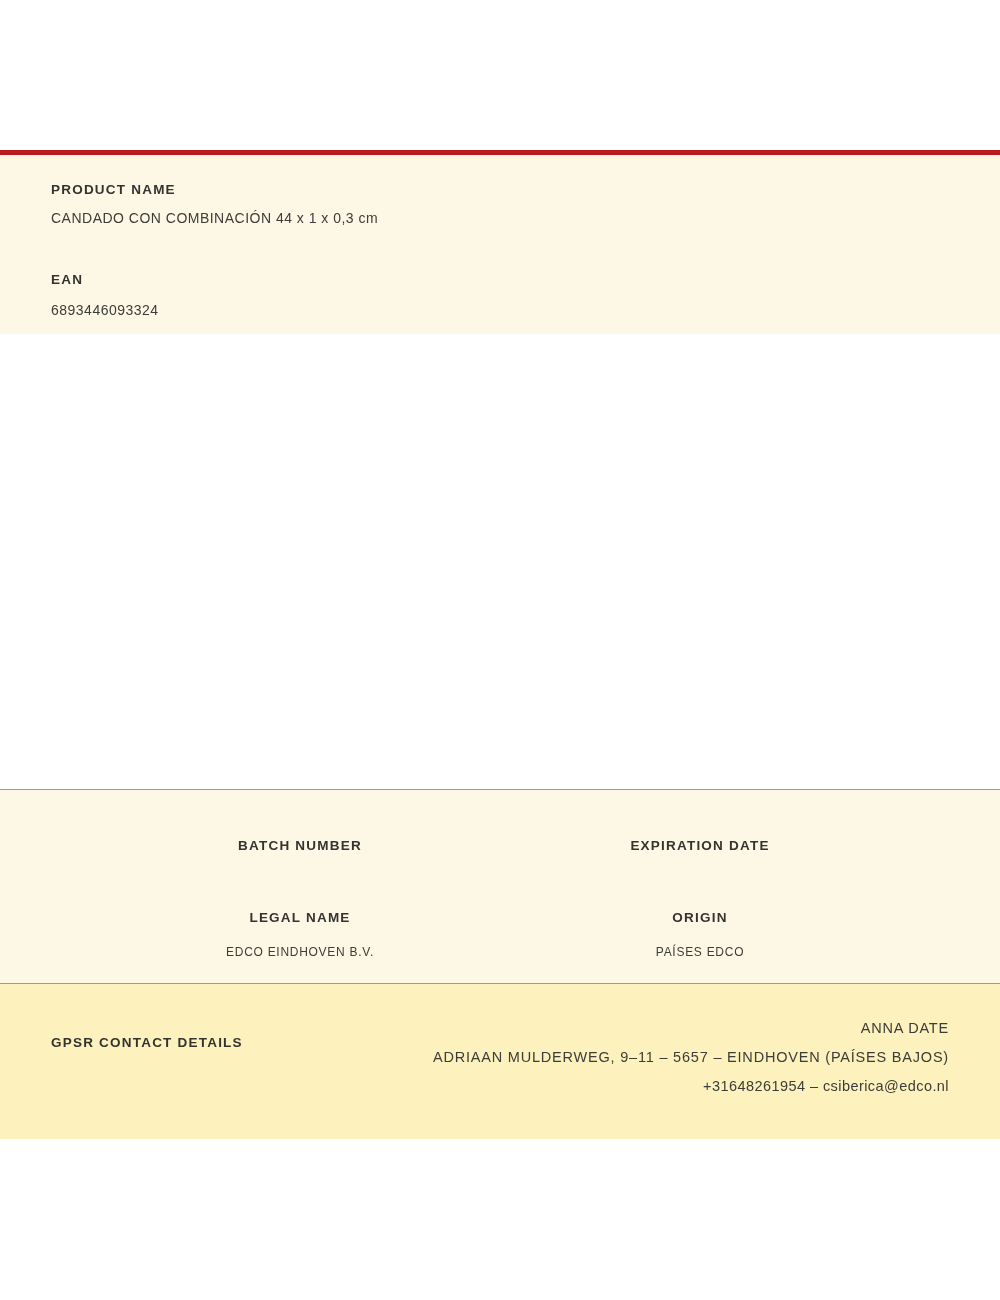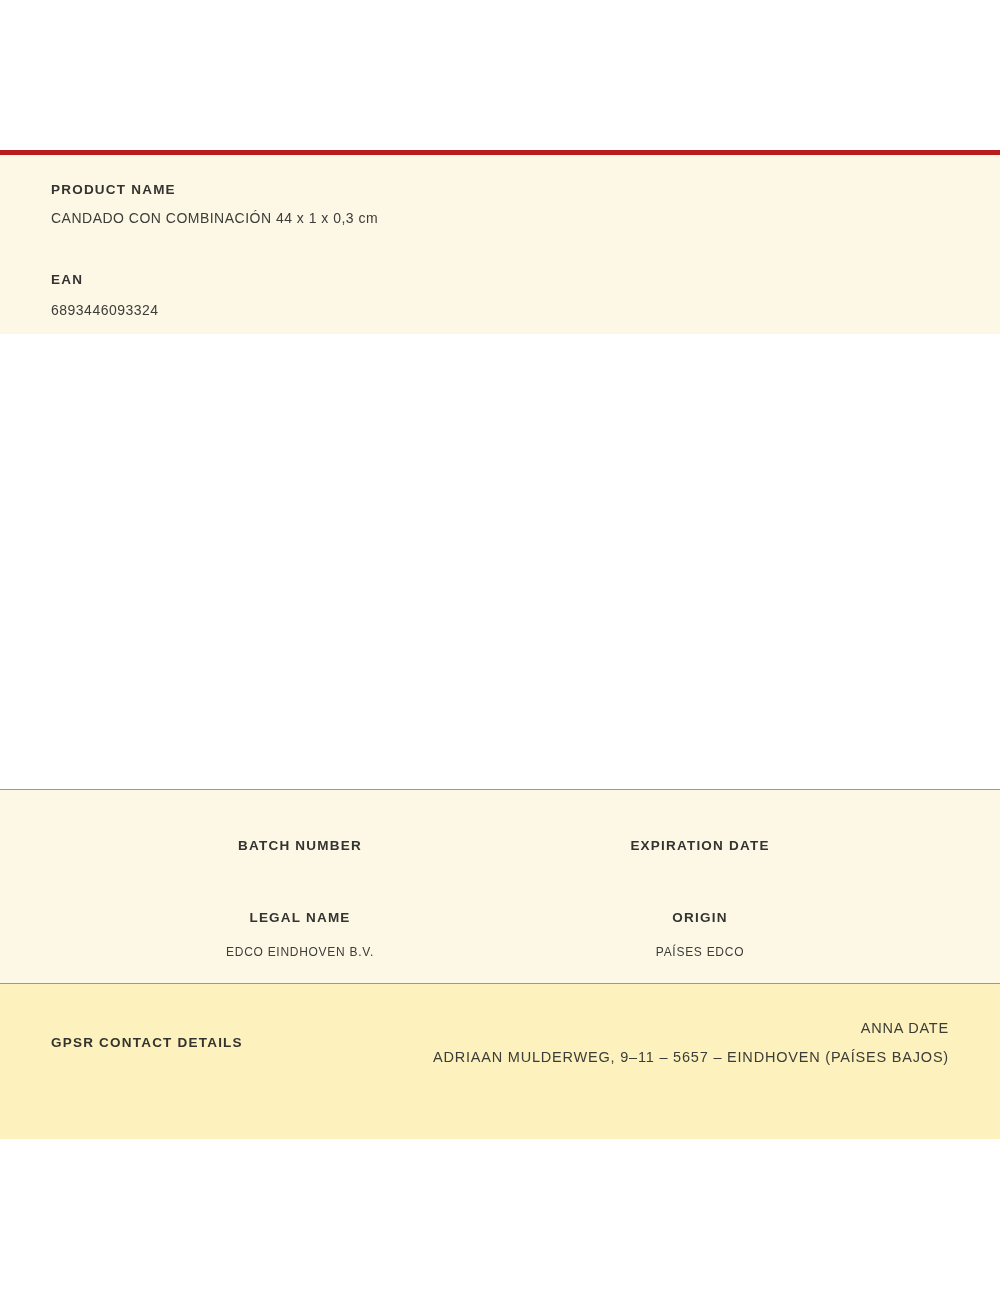--- a/index.html
+++ b/index.html
@@ -204,18 +204,19 @@
     <div class="cell c-right row-2v">
       <span class="val">PAÍSES EDCO</span>
     </div>
   </div>
 
   <div class="band-gpsr">
     <div class="gpsr-label">GPSR CONTACT DETAILS</div>
     <div class="gpsr-lines">
       <div>ANNA DATE</div>
       <div>ADRIAAN MULDERWEG, 9–11 – 5657 – EINDHOVEN (PAÍSES BAJOS)</div>
+      <div class="line-contact">+31648261954 – csiberica@edco.nl</div>
     </div>
   </div>
 
   <div class="band-bottom"></div>
 
 </div>
 
 </body></html>

